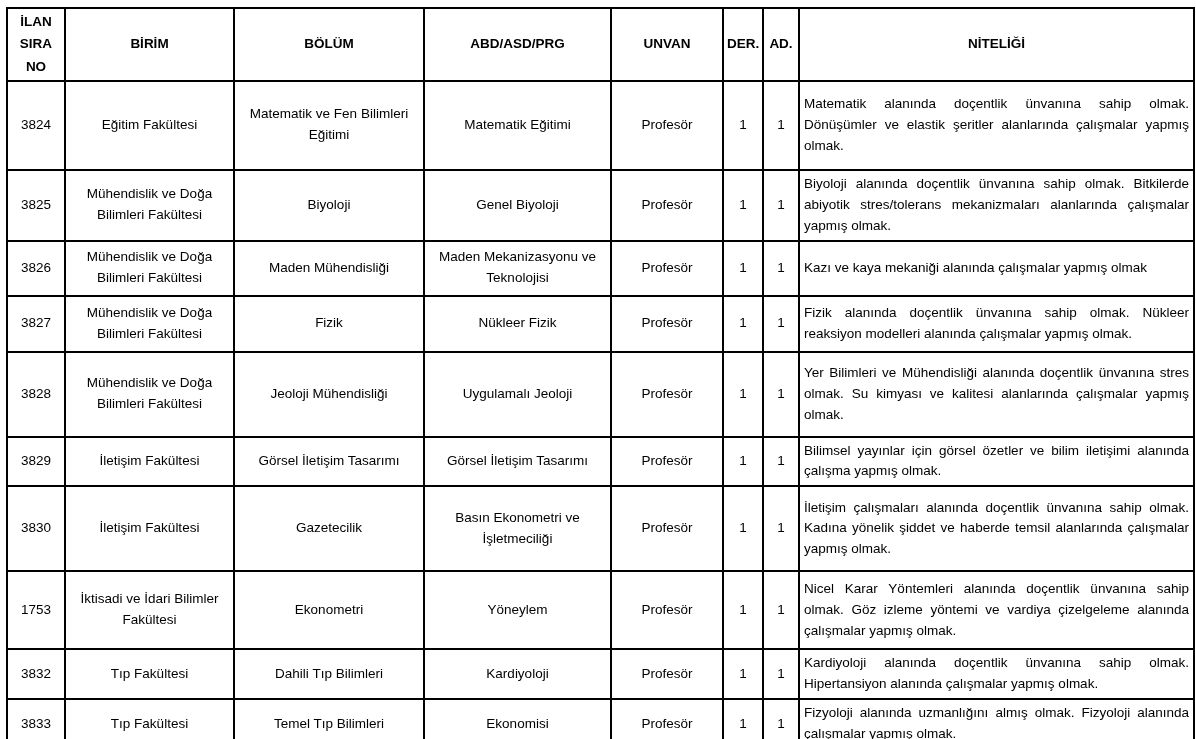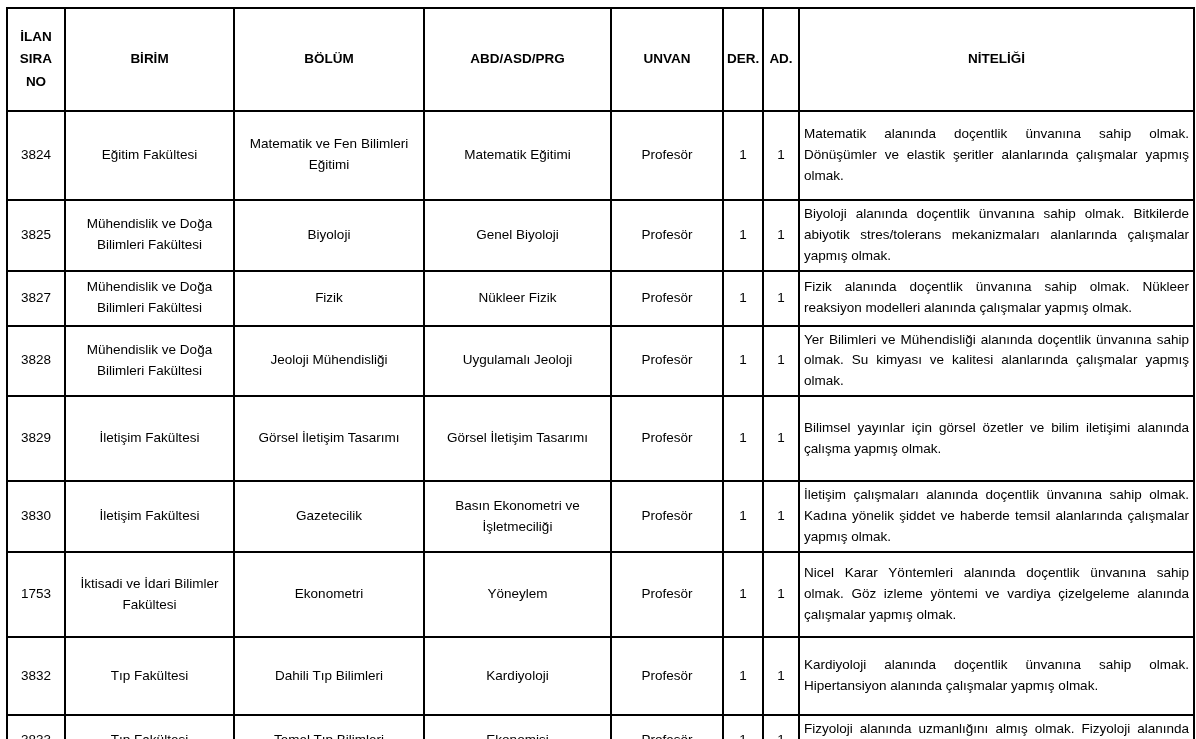--- a/index.html
+++ b/index.html
@@ -25,21 +25,21 @@
   table.job-table td {
     border: 2px solid #000000;
     font-size: 13.5px;
     vertical-align: middle;
     overflow: hidden;
     box-sizing: border-box;
   }
   table.job-table th {
     font-weight: bold;
     text-align: center;
-    padding: 17px 3px;
+    padding: 2px 3px;
     line-height: 1.65;
   }
   table.job-table td {
     font-weight: normal;
     text-align: center;
     padding: 2px 4px;
     line-height: 1.55;
   }
   table.job-table td.col-nitelik {
     text-align: justify;
@@ -111,38 +111,48 @@
           <td class="col-no">3825</td>
           <td class="col-birim">Mühendislik ve Doğa Bilimleri Fakültesi</td>
           <td class="col-bolum">Biyoloji</td>
           <td class="col-abd">Genel Biyoloji</td>
           <td class="col-unvan">Profesör</td>
           <td class="col-der">1</td>
           <td class="col-ad">1</td>
           <td class="col-nitelik">Biyoloji alanında doçentlik ünvanına sahip olmak. Bitkilerde abiyotik stres/tolerans mekanizmaları alanlarında çalışmalar yapmış olmak.</td>
         </tr>
         <tr>
+          <td class="col-no">3826</td>
+          <td class="col-birim">Mühendislik ve Doğa Bilimleri Fakültesi</td>
+          <td class="col-bolum">Maden Mühendisliği</td>
+          <td class="col-abd">Maden Mekanizasyonu ve Teknolojisi</td>
+          <td class="col-unvan">Profesör</td>
+          <td class="col-der">1</td>
+          <td class="col-ad">1</td>
+          <td class="col-nitelik">Kazı ve kaya mekaniği alanında çalışmalar yapmış olmak</td>
+        </tr>
+        <tr>
           <td class="col-no">3827</td>
           <td class="col-birim">Mühendislik ve Doğa Bilimleri Fakültesi</td>
           <td class="col-bolum">Fizik</td>
           <td class="col-abd">Nükleer Fizik</td>
           <td class="col-unvan">Profesör</td>
           <td class="col-der">1</td>
           <td class="col-ad">1</td>
           <td class="col-nitelik">Fizik alanında doçentlik ünvanına sahip olmak. Nükleer reaksiyon modelleri alanında çalışmalar yapmış olmak.</td>
         </tr>
         <tr>
           <td class="col-no">3828</td>
           <td class="col-birim">Mühendislik ve Doğa Bilimleri Fakültesi</td>
           <td class="col-bolum">Jeoloji Mühendisliği</td>
           <td class="col-abd">Uygulamalı Jeoloji</td>
           <td class="col-unvan">Profesör</td>
           <td class="col-der">1</td>
           <td class="col-ad">1</td>
-          <td class="col-nitelik">Yer Bilimleri ve Mühendisliği alanında doçentlik ünvanına sahip olmak. Su kimyası ve kalitesi alanlarında çalışmalar yapmış olmak.</td>
+          <td class="col-nitelik">Yer Bilimleri ve Mühendisliği alanında doçentlik ünvanına stres olmak. Su kimyası ve kalitesi alanlarında çalışmalar yapmış olmak.</td>
         </tr>
         <tr>
           <td class="col-no">3829</td>
           <td class="col-birim">İletişim Fakültesi</td>
           <td class="col-bolum">Görsel İletişim Tasarımı</td>
           <td class="col-abd">Görsel İletişim Tasarımı</td>
           <td class="col-unvan">Profesör</td>
           <td class="col-der">1</td>
           <td class="col-ad">1</td>
           <td class="col-nitelik">Bilimsel yayınlar için görsel özetler ve bilim iletişimi alanında çalışma yapmış olmak.</td>

